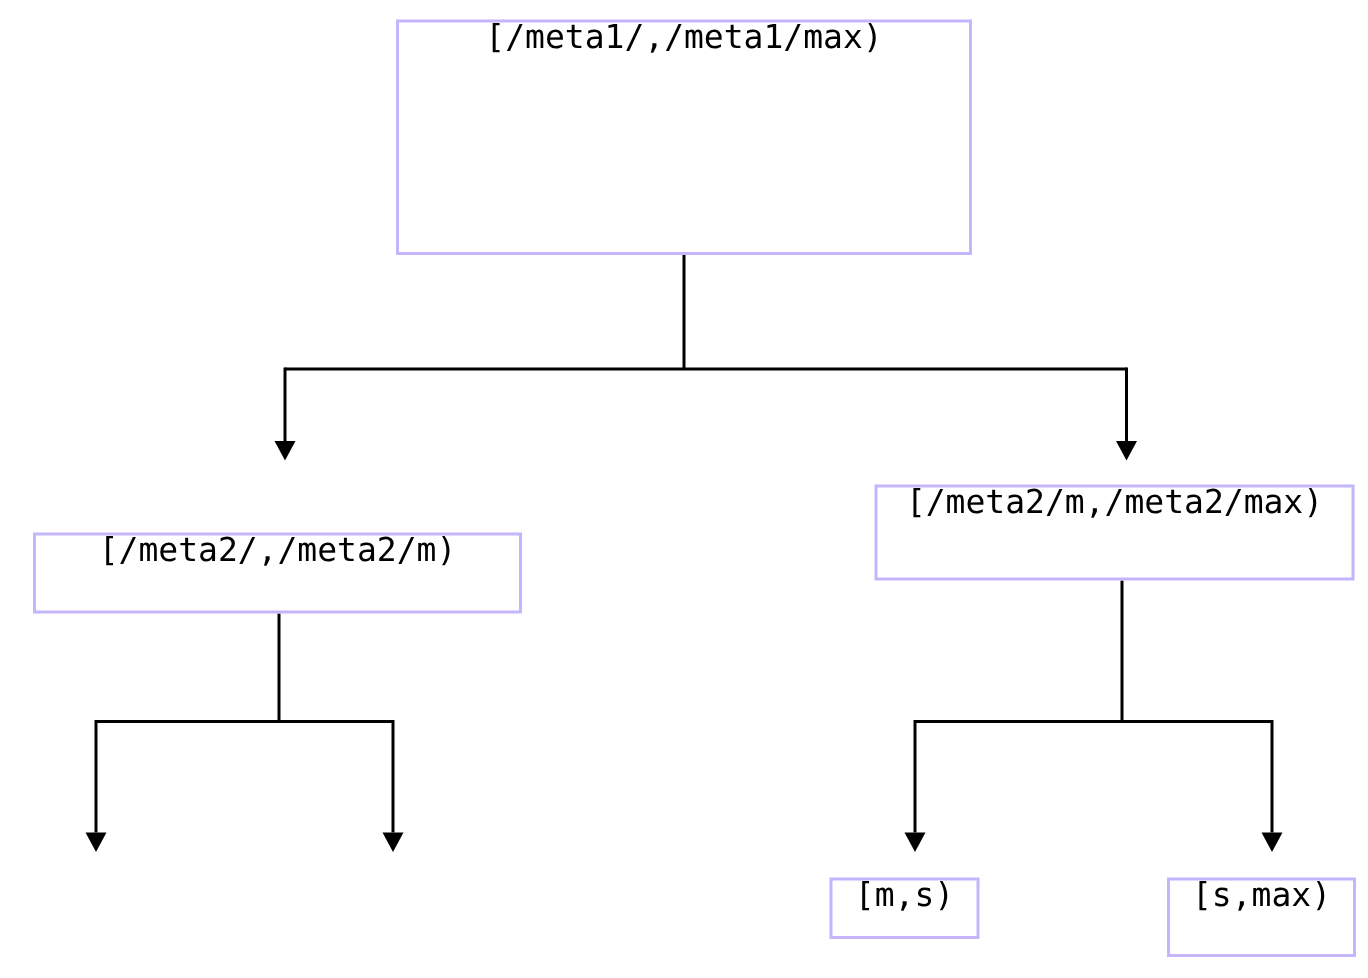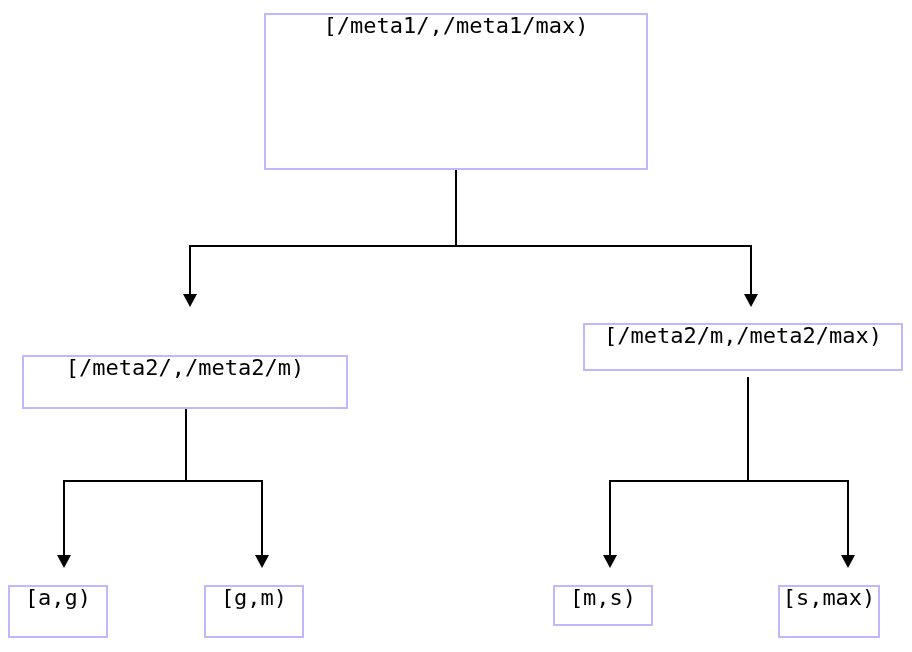--- a/index.html
+++ b/index.html
@@ -29,25 +29,25 @@
     background: #ffffff;
     display: flex;
     justify-content: center;
     color: #000000;
     font-size: 22px;
     line-height: 1;
     white-space: nowrap;
   }
   .node-root   { left: 264px; top: 13px;  width: 384px; height: 157px; }
   .node-lmid   { left: 22px;  top: 323px; width: 326px; height: 54px; margin-top: 32px;  }
-  .node-rmid   { left: 583px; top: 323px; width: 320px; height: 48px;  }
+  .node-rmid   { left: 583px; top: 323px; width: 320px; height: 64px;  }
   .node-leaf1  { left: 8px;   top: 585px; width: 100px; height: 53px;  }
   .node-leaf2  { left: 204px; top: 585px; width: 100px; height: 53px;  }
   .node-leaf3  { left: 553px; top: 585px; width: 100px; height: 41px;  }
-  .node-leaf4  { left: 778px; top: 585px; width: 102px; height: 53px;  }
+  .node-leaf4  { left: 778px; top: 585px; width: 126px; height: 53px;  }
 </style>
 </head>
 <body>
 
 <div class="canvas">
 
   <svg class="edges" viewBox="0 0 912 652" xmlns="http://www.w3.org/2000/svg">
     <g stroke="#000000" stroke-width="2" fill="none">
 
       <path d="M456,170 L456,246"></path>
@@ -80,27 +80,21 @@
   </div>
 
   <div class="node node-lmid">
     <span>[/meta2/,/meta2/m)</span>
   </div>
 
   <div class="node node-rmid">
     <span>[/meta2/m,/meta2/max)</span>
   </div>
 
-  <div class="node node-leaf1">
-    <span>[a,g)</span>
-  </div>
 
-  <div class="node node-leaf2">
-    <span>[g,m)</span>
-  </div>
 
   <div class="node node-leaf3">
     <span>[m,s)</span>
   </div>
 
   <div class="node node-leaf4">
     <span>[s,max)</span>
   </div>
 
 </div>

